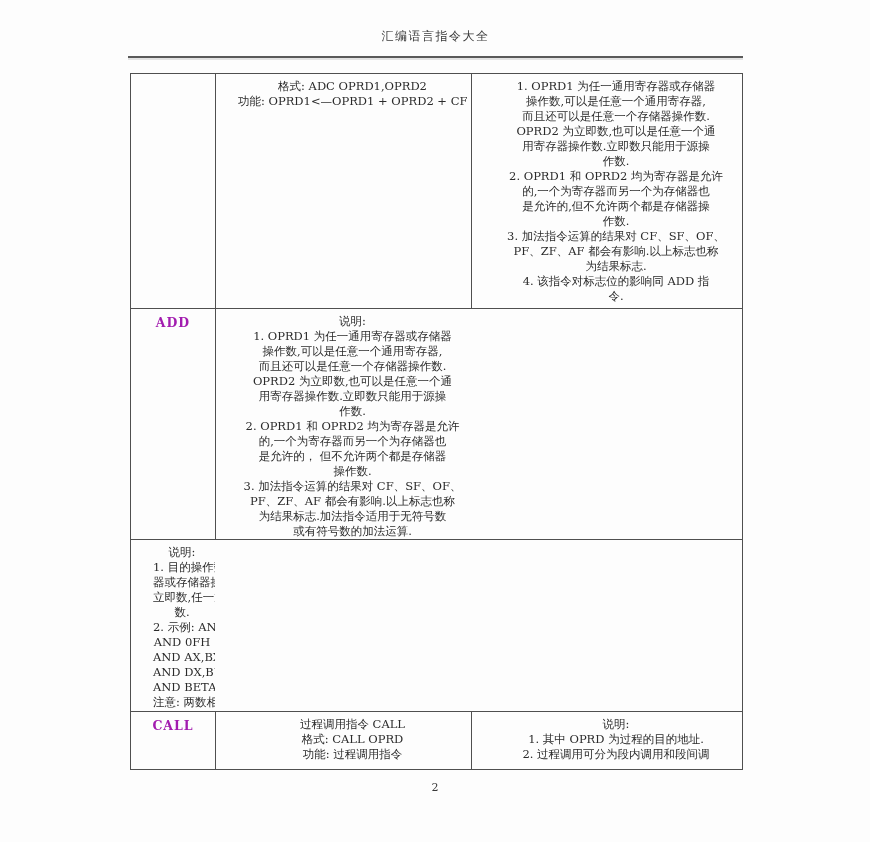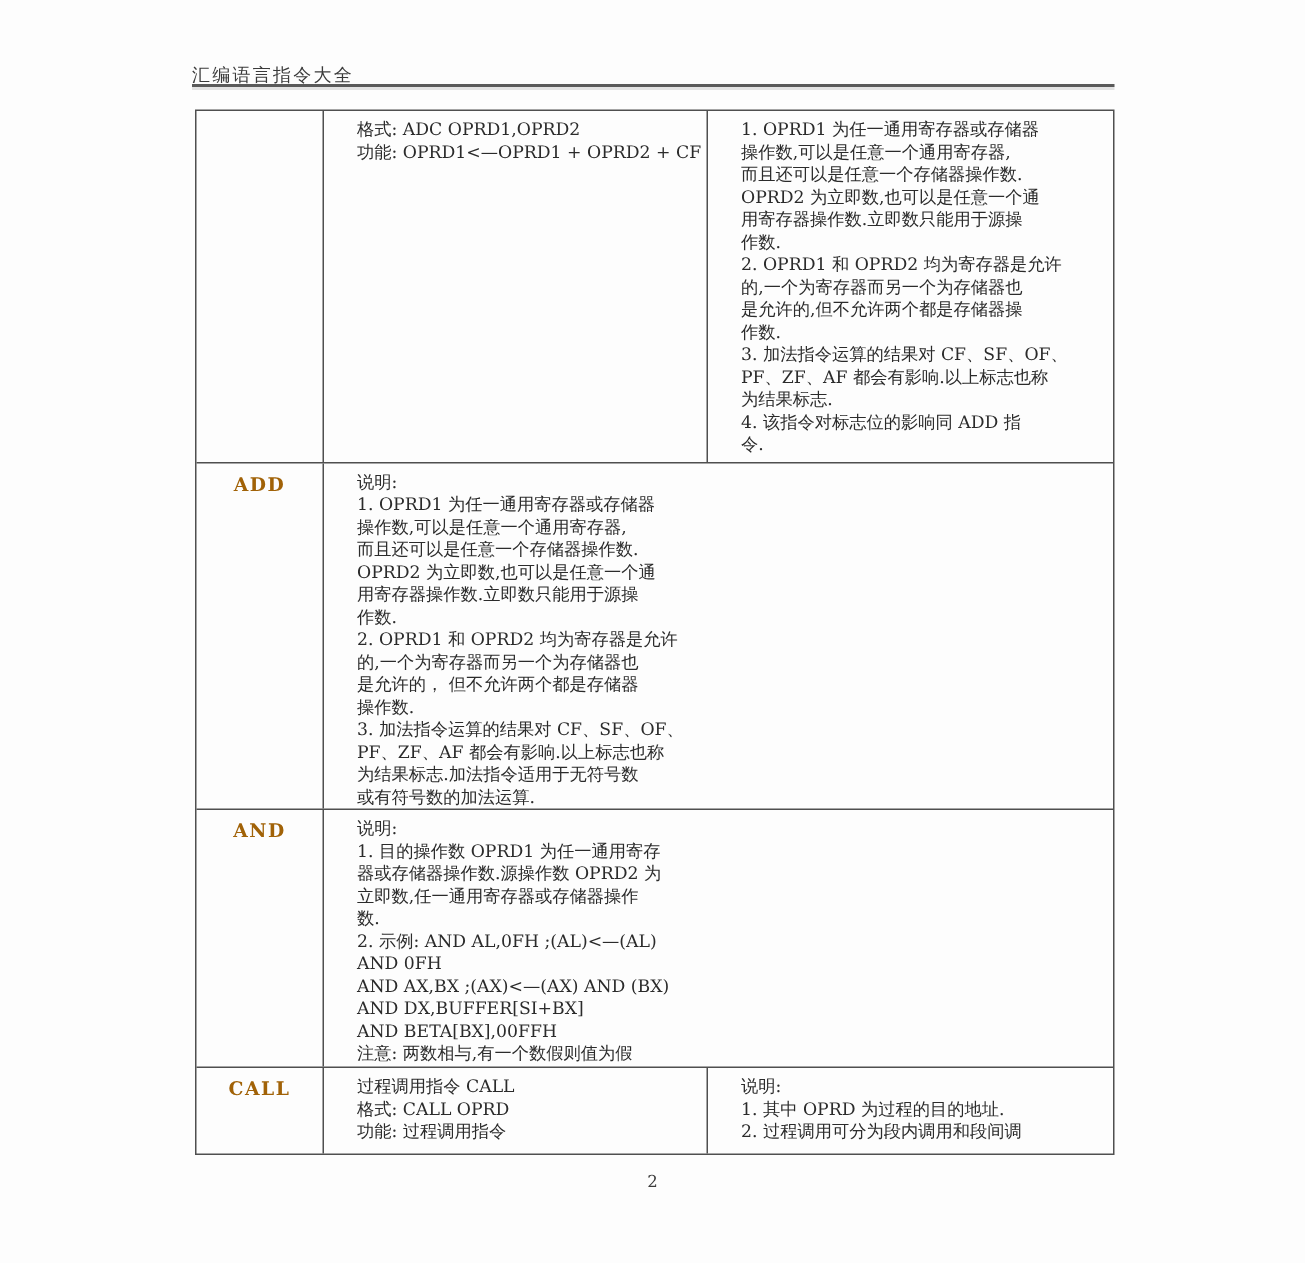--- a/index.html
+++ b/index.html
@@ -9,22 +9,22 @@
     font-family:"DejaVu Serif","Liberation Serif",serif;
   }
   .page {
     position:relative;
     width:870px; height:842px;
     background:#fdfdfd;
     overflow:hidden;
   }
   .doc-header {
     position:absolute;
-    top:42px; left:128px; width:615px;
-    text-align:left;
+    top:28px; left:128px; width:615px;
+    text-align:center;
     font-size:12px;
     letter-spacing:1.5px;
     color:#3a3a3a;
   }
   .header-rule {
     position:absolute;
     top:56px; left:128px; width:615px; height:0;
     border-top:2px solid #5a5a5a;
     box-shadow:0 2px 0 rgba(0,0,0,0.10);
   }
@@ -45,28 +45,29 @@
   .r0 { height:234px; }
   .r1 { height:230px; }
   .r2 { height:171px; }
   .r3 { height:57px; }
   .name-cell {
     font-weight:bold;
     text-align:center;
     padding-top:6px;
     font-size:12.5px;
     letter-spacing:1px;
-    color:#a16207;
+    color:#a21caf;
   }
   .desc-cell, .notes-cell {
     padding:5px 4px 0 22px;
     font-size:11.5px;
     line-height:15px;
     white-space:pre;
     color:#2b2b2b;
+    text-align:center;
   }
   .page-number {
     position:absolute;
     top:781px; left:0; width:870px;
     text-align:center;
     font-size:11px;
     color:#3a3a3a;
   }
 </style>
 </head>
@@ -113,21 +114,20 @@
 的,一个为寄存器而另一个为存储器也
 是允许的， 但不允许两个都是存储器
 操作数.
 3. 加法指令运算的结果对 CF、SF、OF、
 PF、ZF、AF 都会有影响.以上标志也称
 为结果标志.加法指令适用于无符号数
 或有符号数的加法运算.</div>
     </div>
 
     <div class="trow r2">
-      <div class="cell name-cell">AND</div>
       <div class="cell notes-cell">说明:
 1. 目的操作数 OPRD1 为任一通用寄存
 器或存储器操作数.源操作数 OPRD2 为
 立即数,任一通用寄存器或存储器操作
 数.
 2. 示例: AND AL,0FH ;(AL)&lt;—(AL)
 AND 0FH
 AND AX,BX ;(AX)&lt;—(AX) AND (BX)
 AND DX,BUFFER[SI+BX]
 AND BETA[BX],00FFH

